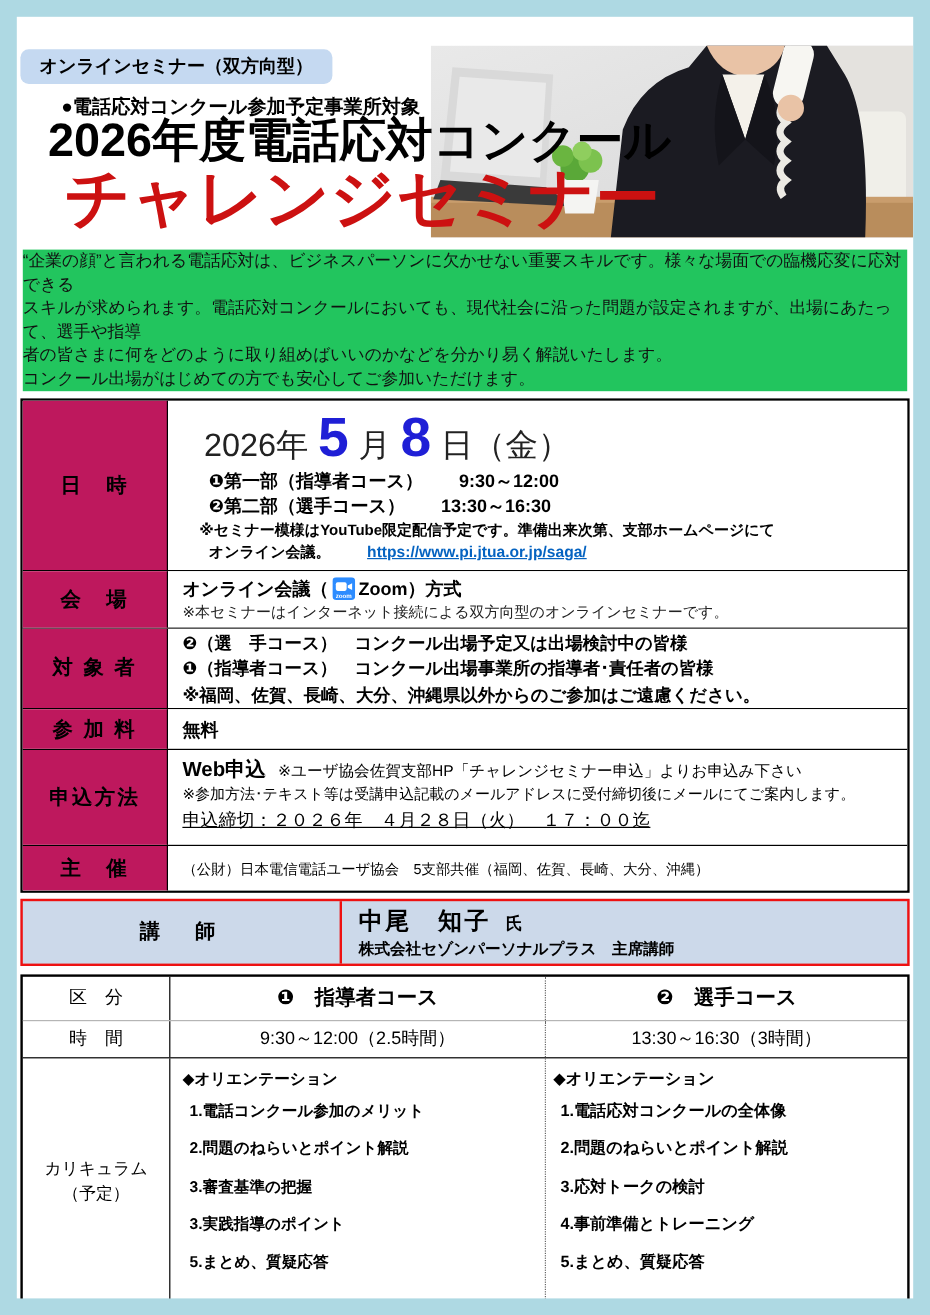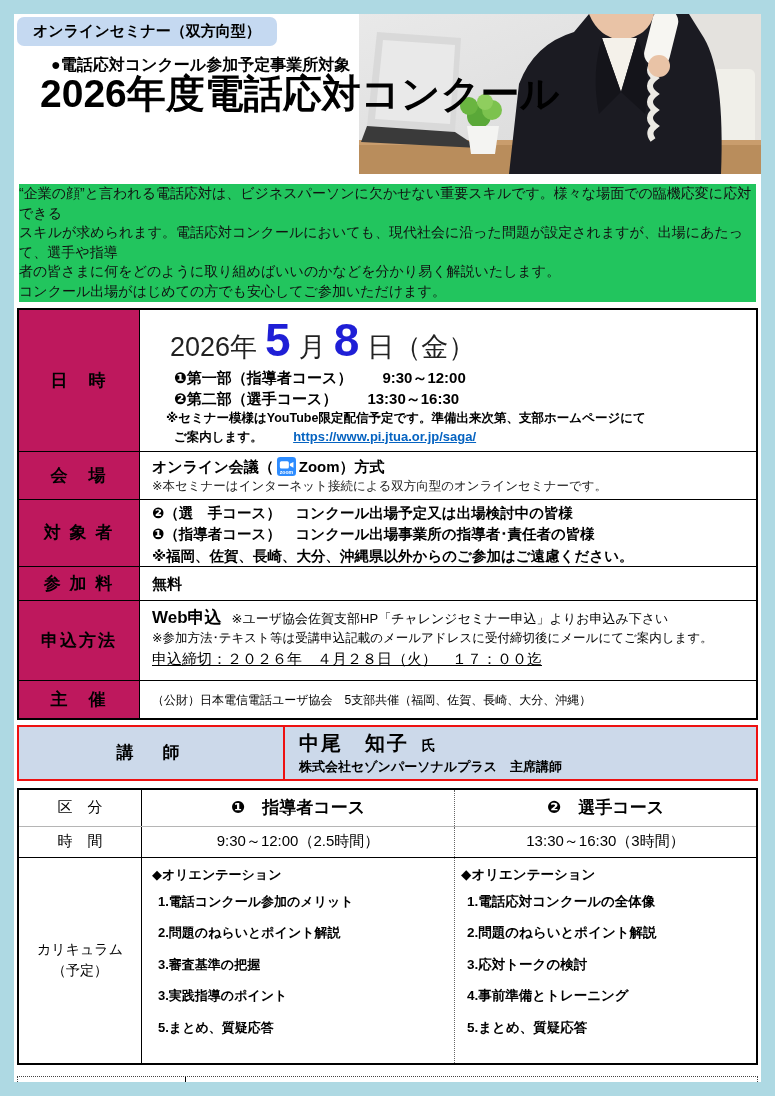--- a/index.html
+++ b/index.html
@@ -1,21 +1,21 @@
 <!DOCTYPE html>
 <html><head>
 <meta charset="utf-8">
 <style>
   * { box-sizing: border-box; margin: 0; padding: 0; }
   html,body { width:775px; }
   body { font-family:"Liberation Sans","DejaVu Sans",sans-serif; background:#fff; }
   .page { position:relative; width:775px; height:1096px; border:14px solid #aed9e3; background:#fff; overflow:hidden; }
 
   
-  .header { position:relative; height:160px; }
+  .header { position:relative; height:160px;margin-top:24px; }
   .photo { position:absolute; top:0; right:0; width:402px; height:160px; z-index:0; }
   .badge { position:absolute; top:3px; left:3px; z-index:3; background:#c5d9f1; border-radius:7px; padding:5px 16px; font-size:15px; font-weight:bold; color:#000; }
   .subtitle { position:absolute; top:41px; left:37px; z-index:3; font-size:16px; font-weight:bold; }
   .title { position:absolute; top:59px; left:26px; z-index:3; font-size:39px; font-weight:bold; line-height:1.1; }
   .title-red { position:absolute; top:99px; left:40px; z-index:3; font-size:54px; font-weight:900; color:#cc1111; line-height:1.05; }
 
   
   .intro { margin:10px 5px 0 5px; font-size:14px; line-height:1.4; white-space:pre-line; color:#111; z-index:2; position:relative; background:#22c55e; }
 
   
@@ -124,40 +124,41 @@
 
       <rect x="290" y="-6" width="26" height="58" rx="12" fill="#f7f6f2" transform="rotate(14 300 20)"></rect>
 
       <path d="M296 48 q-10 8 0 16 q-10 8 0 16 q-10 8 0 16 q-10 8 0 16 q-8 6 -2 14" fill="none" stroke="#eceae4" stroke-width="6"></path>
 
       <circle cx="300" cy="52" r="11" fill="#e9c3a6"></circle>
     </svg>
     <div class="badge">オンラインセミナー（双方向型）</div>
     <div class="subtitle">●電話応対コンクール参加予定事業所対象</div>
     <div class="title">2026年度電話応対コンクール</div>
+    <div class="title-red">チャレンジセミナー</div>
   </div>
 
   <div class="intro">“企業の顔”と言われる電話応対は、ビジネスパーソンに欠かせない重要スキルです。様々な場面での臨機応変に応対できる
 スキルが求められます。電話応対コンクールにおいても、現代社会に沿った問題が設定されますが、出場にあたって、選手や指導
 者の皆さまに何をどのように取り組めばいいのかなどを分かり易く解説いたします。
 コンクール出場がはじめての方でも安心してご参加いただけます。</div>
 
   <div class="info-table">
 
     <div class="irow r-datetime">
       <div class="ilabel">日　時</div>
       <div class="icontent">
         <div class="date-line">
           <span>2026年</span><span class="num">5</span><span>月</span><span class="num">8</span><span>日（金）</span>
         </div>
         <div class="sessions">❶第一部（指導者コース）　　9:30～12:00</div>
         <div class="sessions">❷第二部（選手コース）　　13:30～16:30</div>
         <div class="dt-note">※セミナー模様はYouTube限定配信予定です。準備出来次第、支部ホームページにて</div>
         <div>
-          <span class="dt-note2">ご案内します。</span>
+          <span class="dt-note2">オンライン会議。</span>
           <a class="link" href="#">https://www.pi.jtua.or.jp/saga/</a>
         </div>
       </div>
     </div>
 
     <div class="irow r-venue">
       <div class="ilabel">会　場</div>
       <div class="icontent">
         <div class="venue-line">
           <span>オンライン会議（</span><svg class="zoom-icon" viewBox="0 0 20 20">

